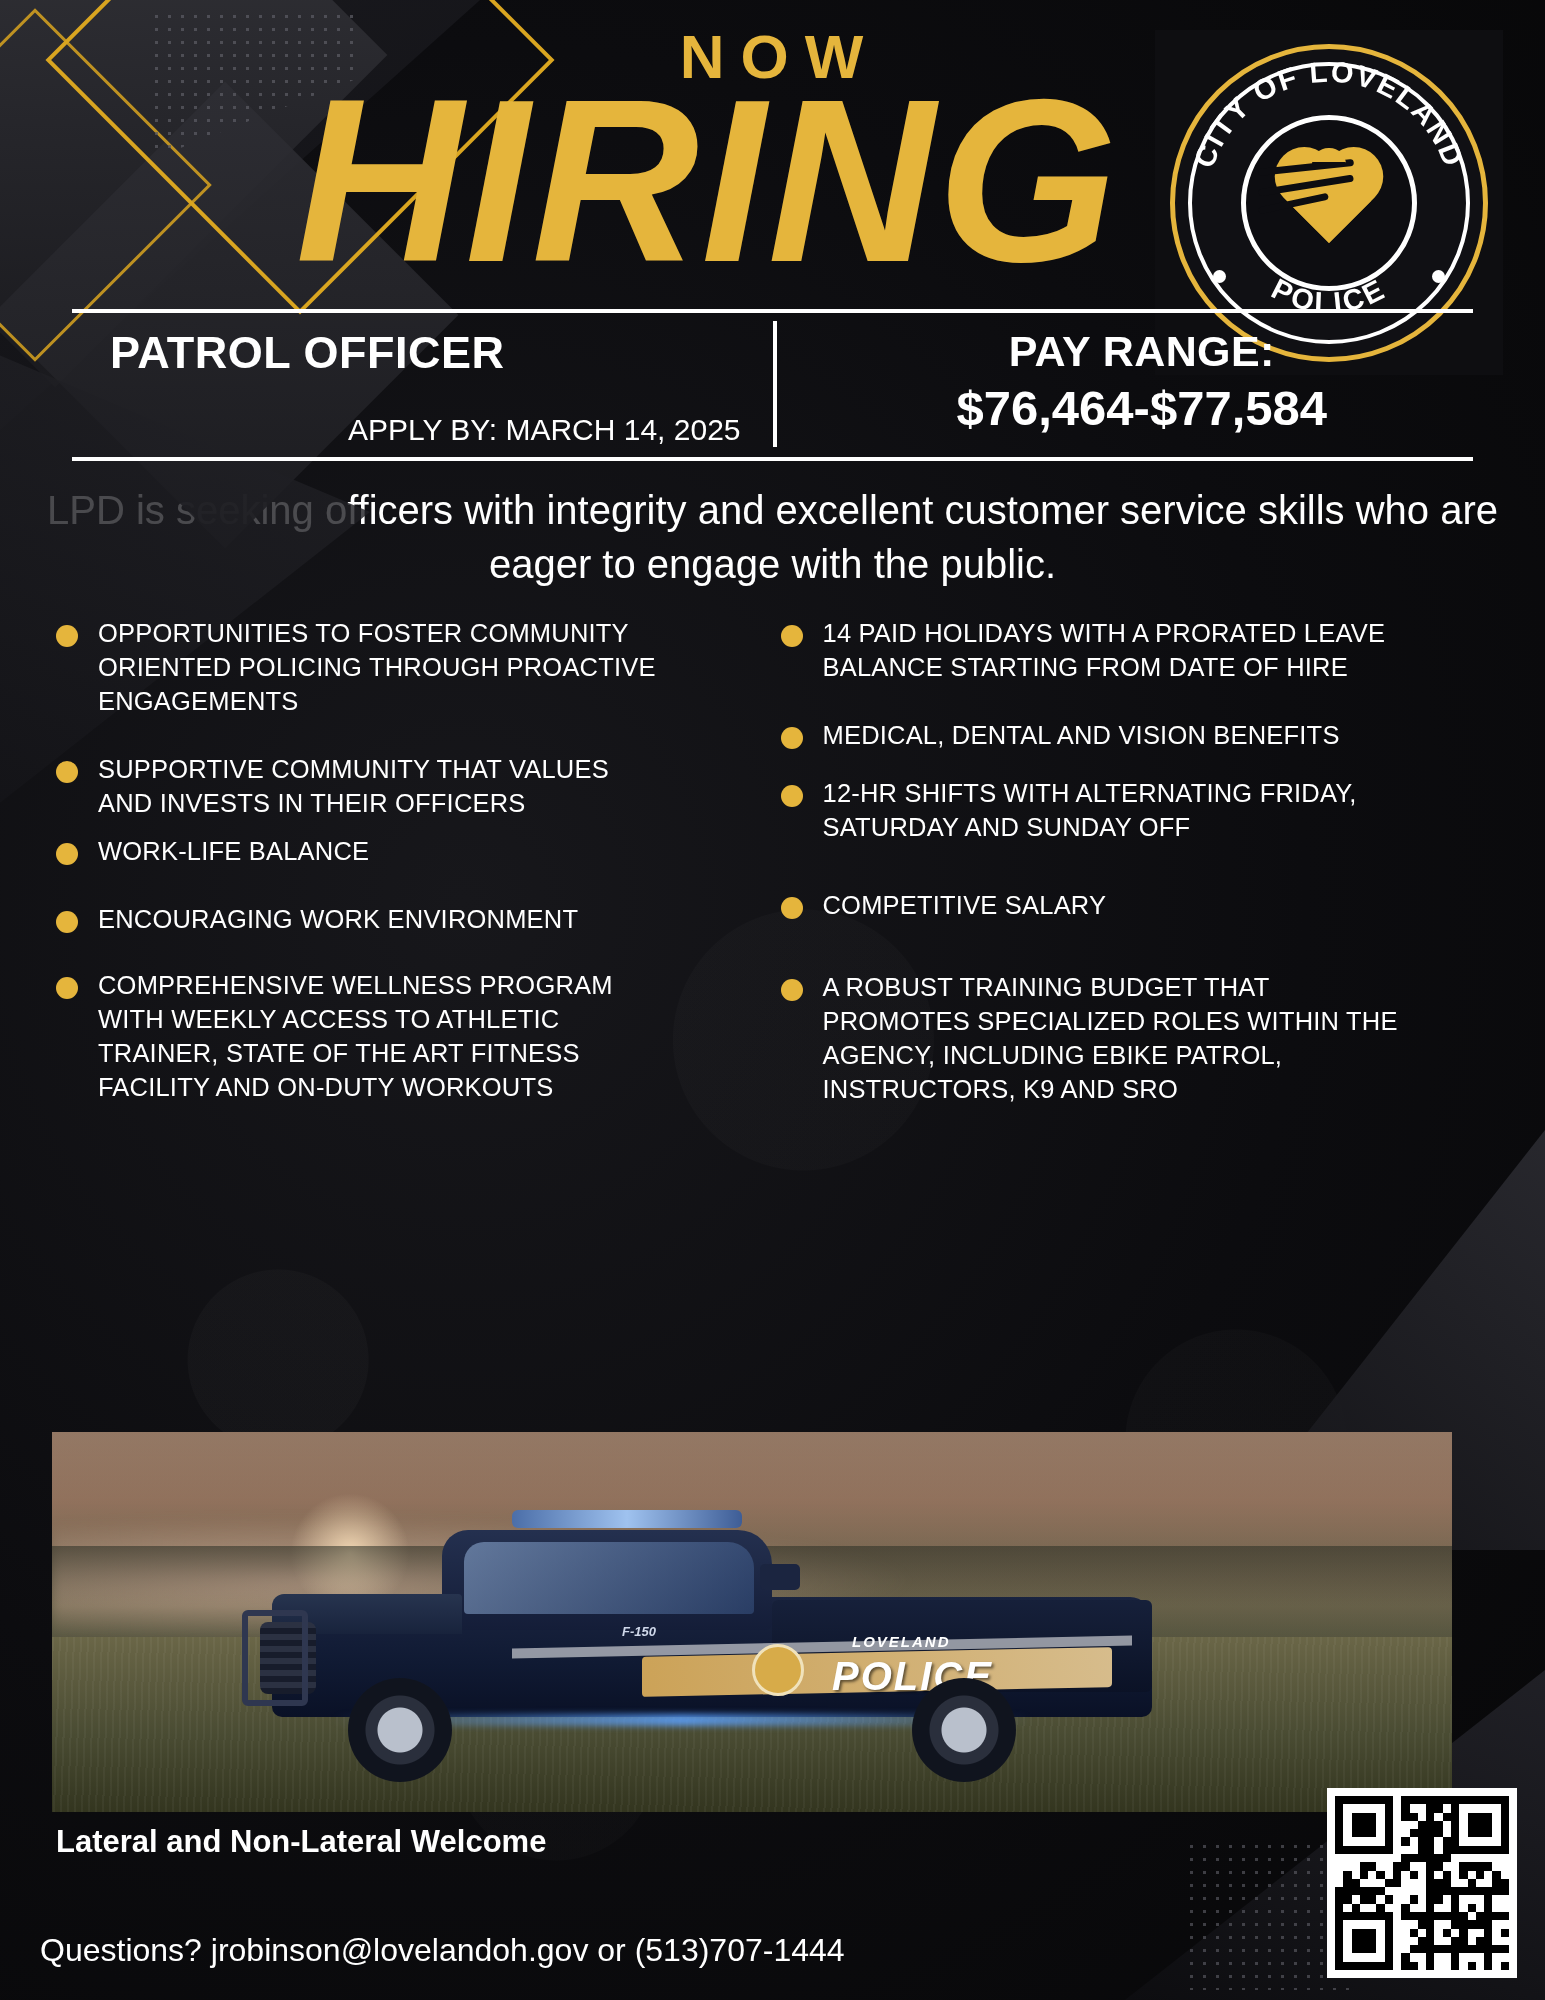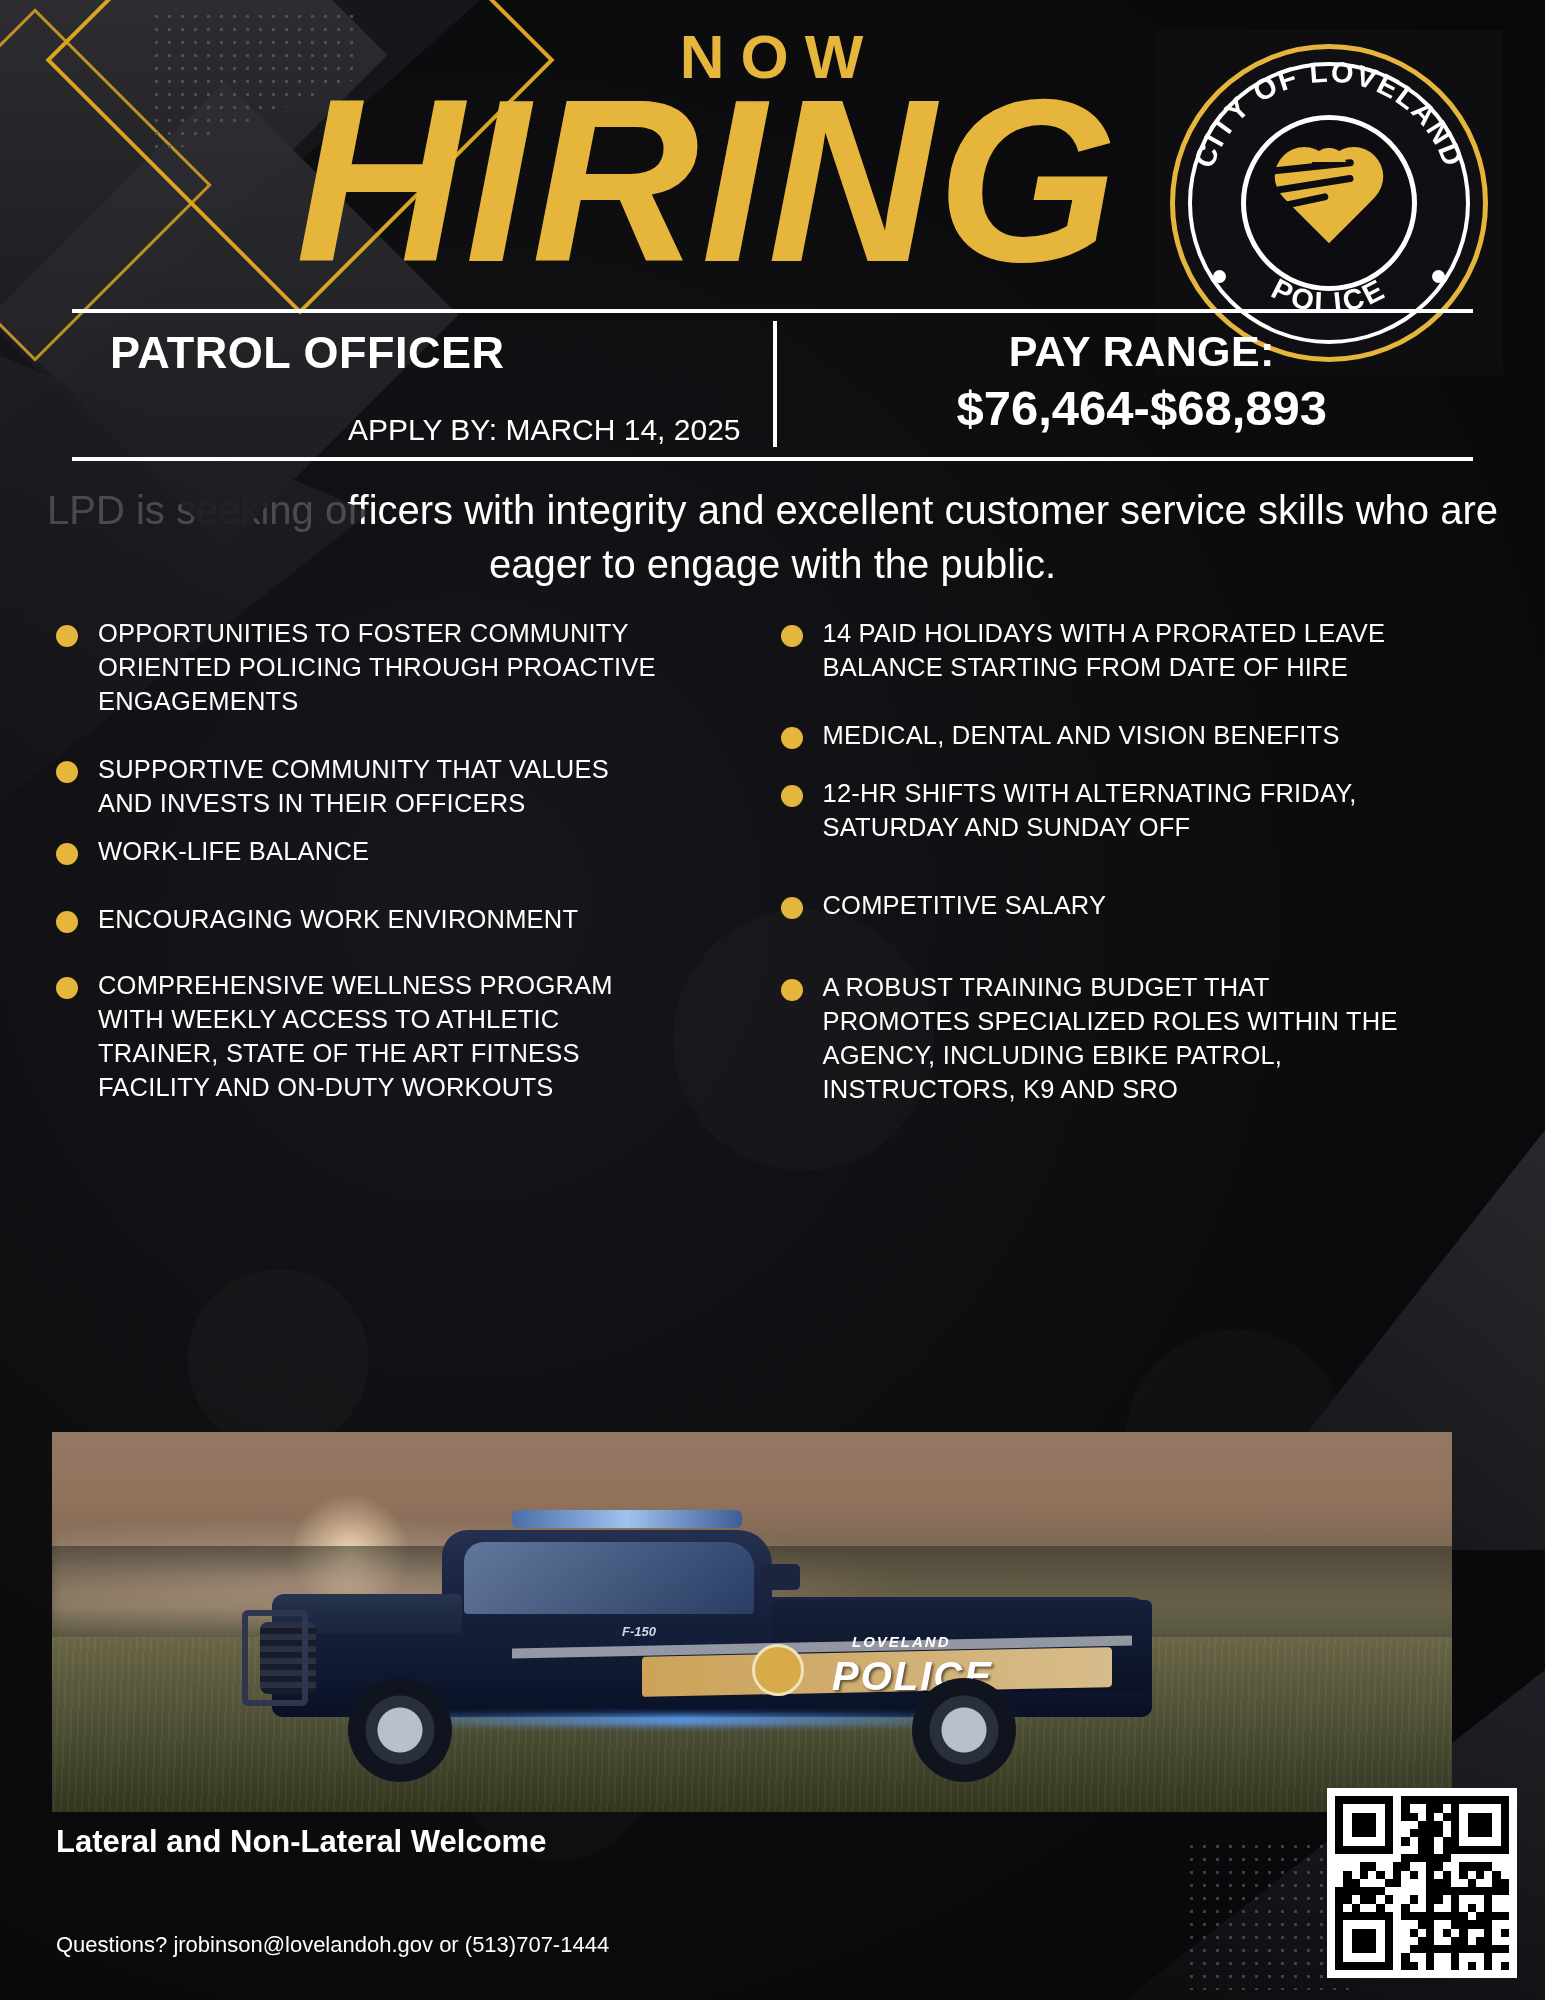--- a/index.html
+++ b/index.html
@@ -381,22 +381,22 @@
     position: absolute; left: 56px; top: 1824px;
     color: #ffffff; font-size: 31px; font-weight: bold;
   }
   .apply-line {
     position: absolute; left: 56px; top: 1882px;
     color: #ffffff; font-size: 31px; font-weight: bold;
     display: flex; align-items: baseline; gap: 16px;
   }
   .apply-url { text-decoration: underline; }
   .questions {
-    position: absolute; left: 56px; top: 1932px;
-    color: #ffffff; font-size: 22px; font-weight: 400;
+    position: absolute; left: 40px; top: 1932px;
+    color: #ffffff; font-size: 32px; font-weight: 400;
   }
 
   
   .qr {
     position: absolute; right: 28px; bottom: 22px;
     width: 190px; height: 190px; background: #ffffff; padding: 8px;
   }
   .qr-grid {
     width: 100%; height: 100%;
     display: grid;
@@ -461,21 +461,21 @@
 
   <div class="band">
     <div class="hr"></div>
     <div class="band-row">
       <div class="band-left">
         <div class="role">PATROL OFFICER</div>
         <div class="applyby">APPLY BY: MARCH 14, 2025</div>
       </div>
       <div class="band-right">
         <div class="pay-label">PAY RANGE:</div>
-        <div class="pay-range">$76,464-$68,893</div>
+        <div class="pay-range">$76,464-$77,584</div>
       </div>
     </div>
     <div class="hr"></div>
   </div>
 
   <div class="intro">LPD is seeking officers with integrity and excellent customer service skills who are eager to engage with the public.</div>
 
   <div class="cols">
     <div class="col col-left">
       <div class="bullet">

